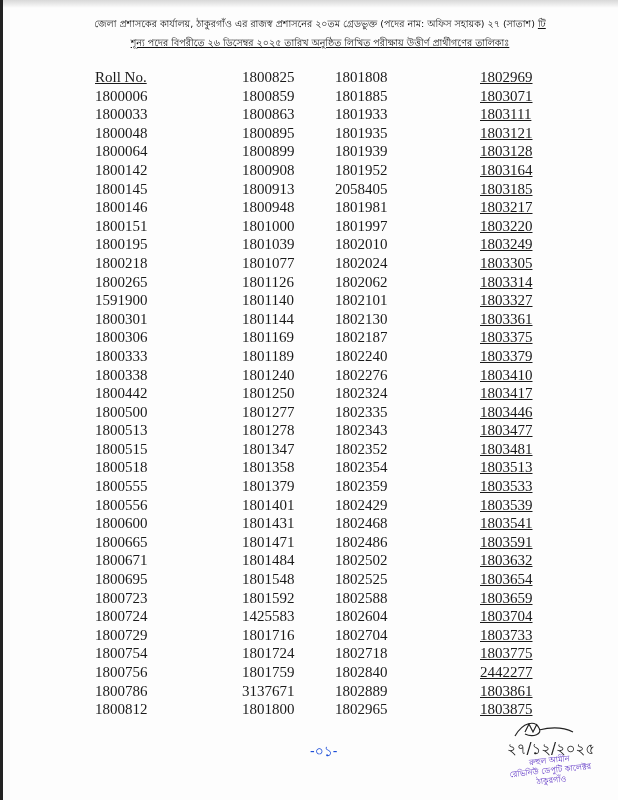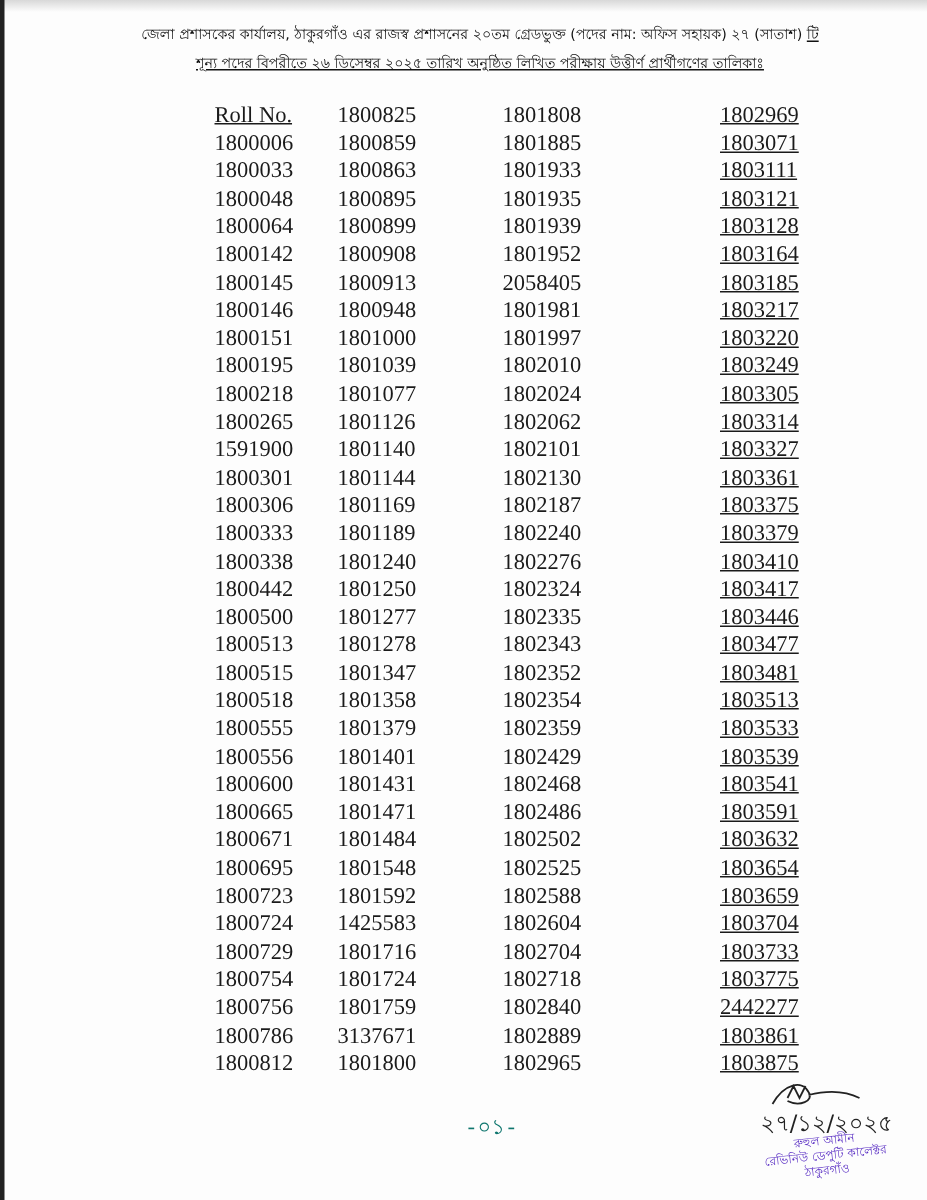--- a/index.html
+++ b/index.html
@@ -22,28 +22,28 @@
     text-align: center; font-family: "DejaVu Sans", sans-serif;
     font-size: 9.5px; line-height: 19px; color: #111;
   }
   .header .line2 { text-decoration: underline; }
   .header .ti { text-decoration: underline; }
   .col {
     position: absolute; top: 68px;
     font-size: 15px; line-height: 18.6px;
   }
   .col div { height: 18.6px; white-space: nowrap; }
-  .c1 { left: 95px; margin-left: 48px; }
-  .c2 { left: 225px; }
+  .c1 { left: 95px; }
+  .c2 { left: 242px; }
   .c3 { left: 335px; }
   .c4 { left: 480px; text-decoration: underline; }
   .colhead { text-decoration: underline; }
   .pageno {
     position: absolute; left: 310px; top: 740px;
-    font-family: Liberation Mono, monospace; font-size: 14px; color: #0f766e;
+    font-family: Liberation Sans, sans-serif; font-size: 14px; color: #1d4ed8;
   }
   .signature {
     position: absolute; left: 495px; top: 718px; width: 110px; height: 40px;
   }
   .stamp {
     position: absolute; left: 488px; top: 756px; width: 125px;
     text-align: center; font-family: "DejaVu Sans", sans-serif;
     font-size: 8px; line-height: 10px; color: #5a2fc4;
     transform: rotate(-6deg);
   }

